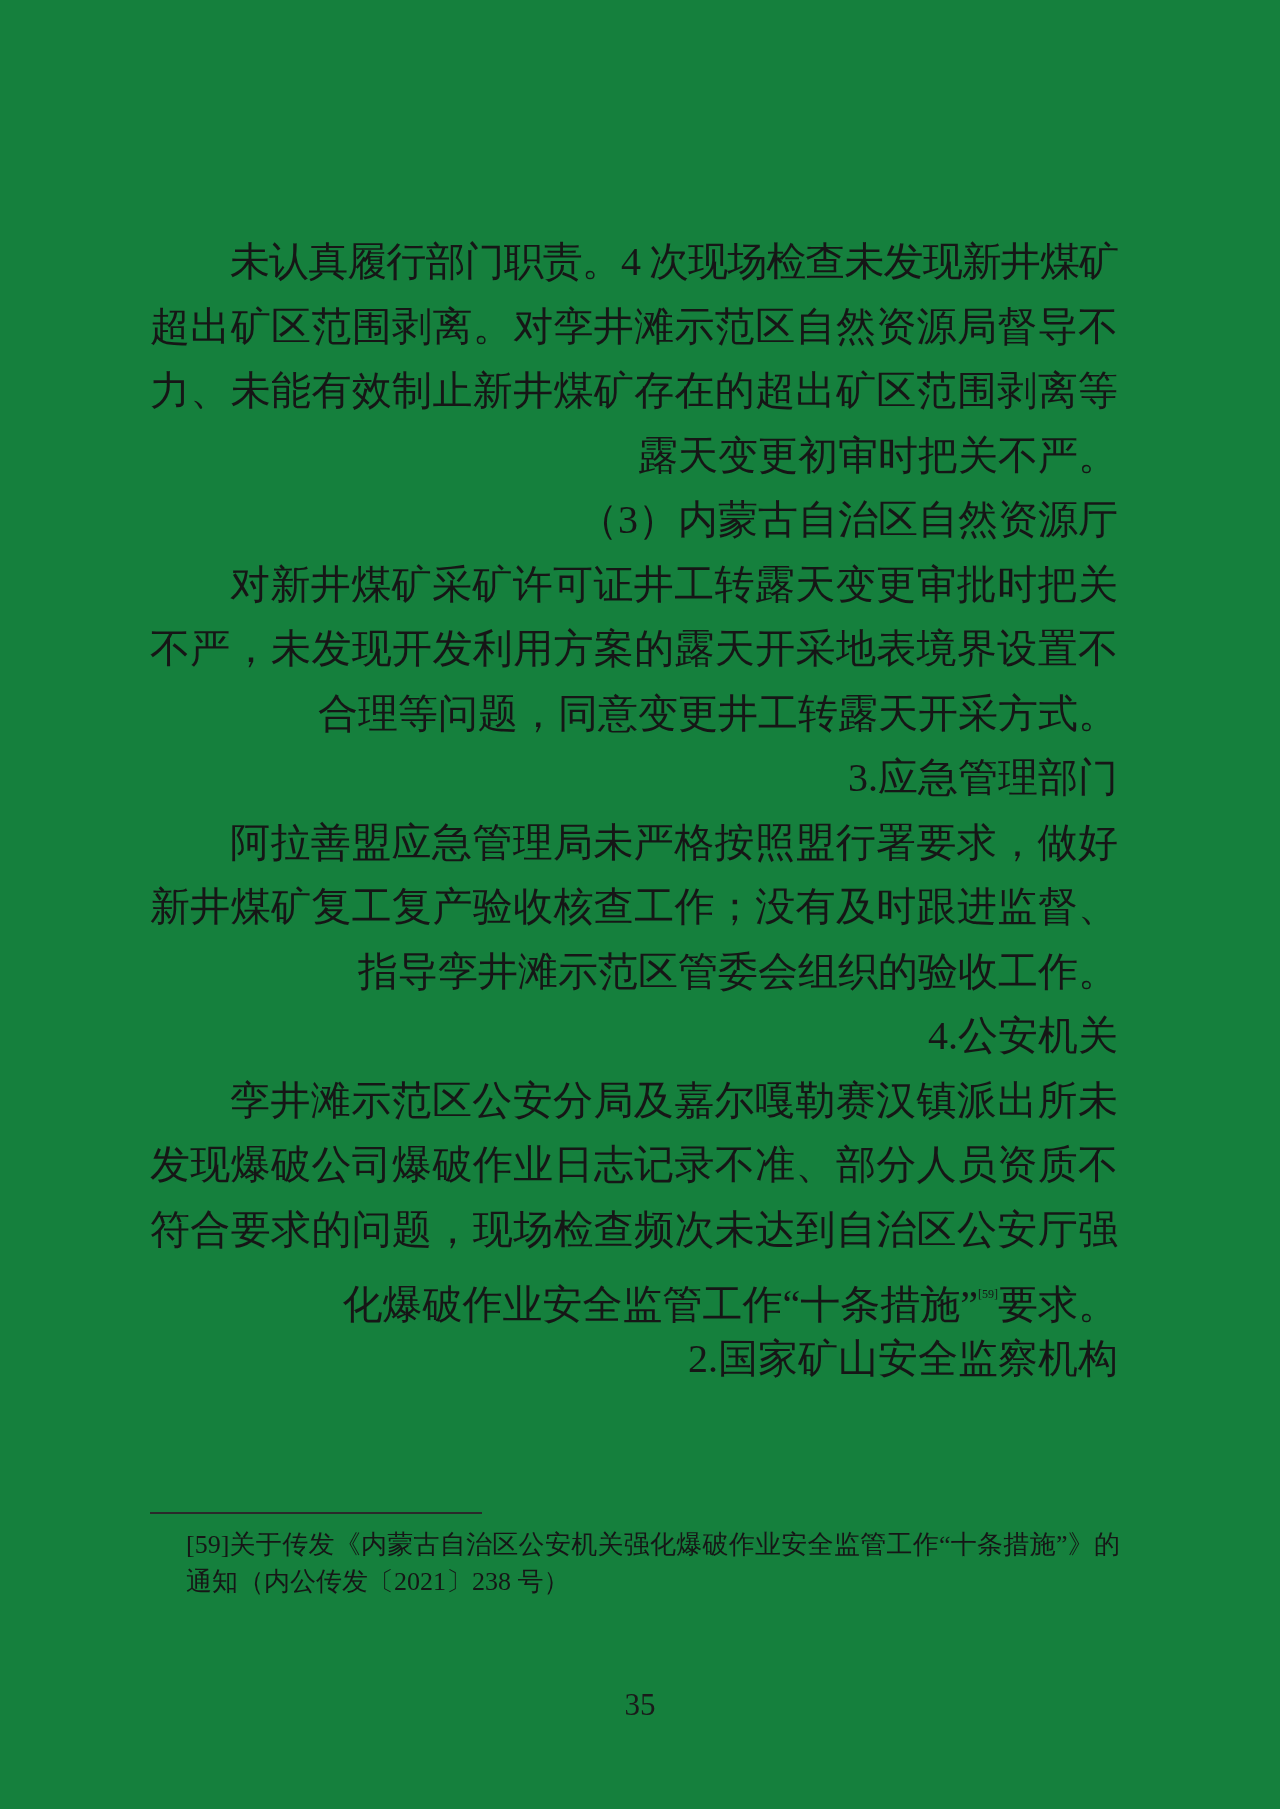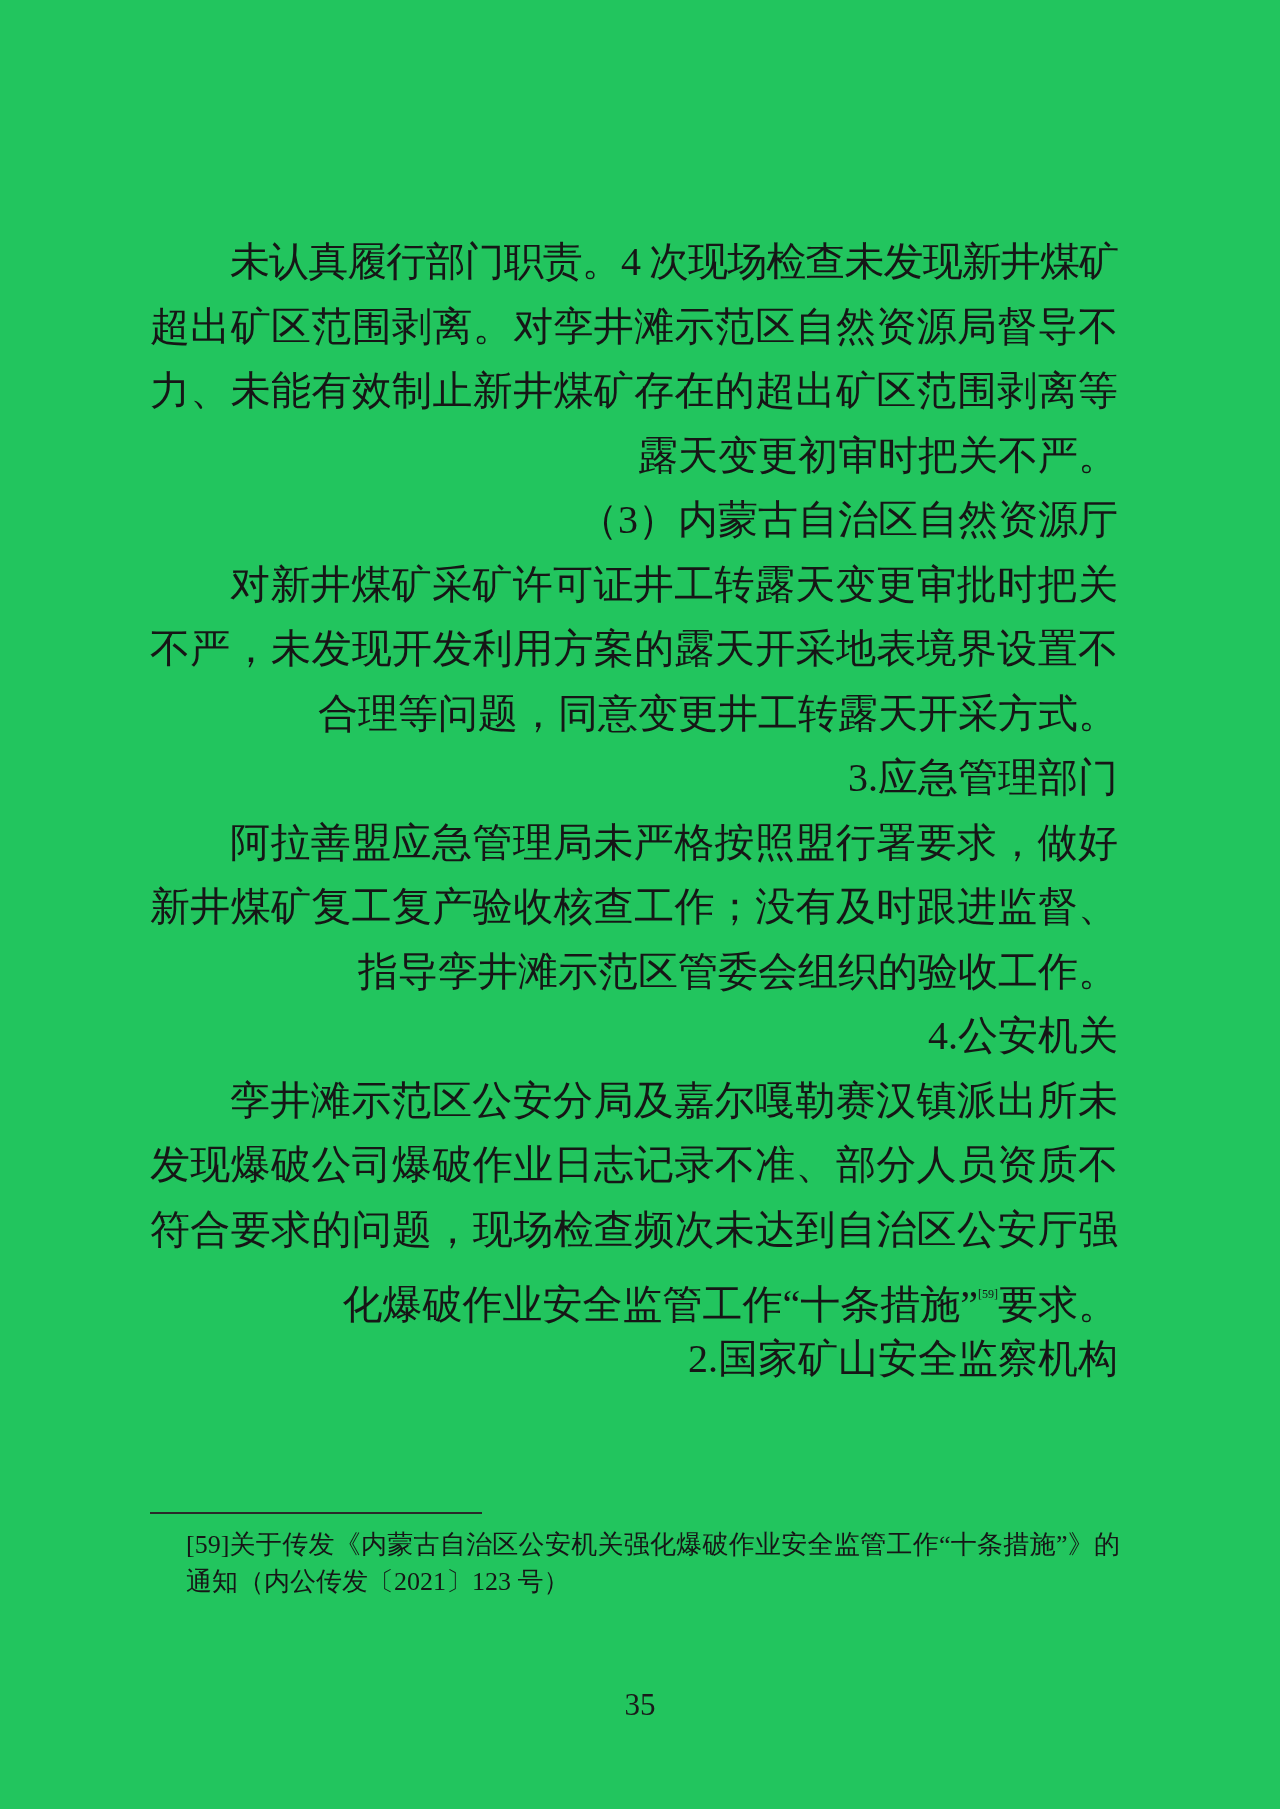--- a/index.html
+++ b/index.html
@@ -1,20 +1,20 @@
 <!DOCTYPE html>
 <html><head>
 <meta charset="utf-8">
 <style>
   html, body { margin: 0; padding: 0; background: #ffffff; }
   .page {
     position: relative;
     width: 1280px;
     height: 1809px;
-    background: #22c55e;
+    background: #15803d;
     color: #161616;
     font-family: "Liberation Serif", "DejaVu Serif", serif;
     overflow: hidden;
   }
   .body-text {
     position: absolute;
     left: 150px;
     top: 230px;
     width: 968px;
     font-size: 40px;
@@ -90,16 +90,16 @@
       <div class="line indent">4.公安机关</div>
       <div class="line indent justify">孪井滩示范区公安分局及嘉尔嘎勒赛汉镇派出所未</div>
       <div class="line justify">发现爆破公司爆破作业日志记录不准、部分人员资质不</div>
       <div class="line justify">符合要求的问题，现场检查频次未达到自治区公安厅强</div>
       <div class="line"><span>化爆破作业安全监管工作“十条措施”</span><sup class="fnref">[59]</sup><span>要求。</span></div>
       <div class="line indent">2.国家矿山安全监察机构</div>
     </div>
   <div class="fn-sep"></div>
   <div class="footnote">
       <div class="fn-line justify">[59]关于传发《内蒙古自治区公安机关强化爆破作业安全监管工作“十条措施”》的</div>
-      <div class="fn-line">通知（内公传发〔2021〕123 号）</div>
+      <div class="fn-line">通知（内公传发〔2021〕238 号）</div>
     </div>
   <div class="page-number">35</div>
 </div>
 
 </body></html>

